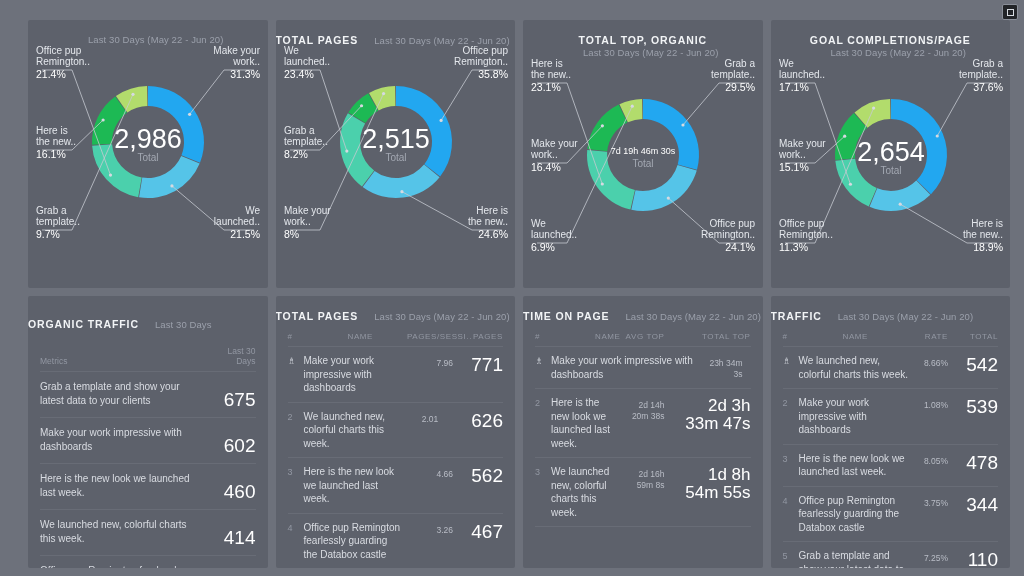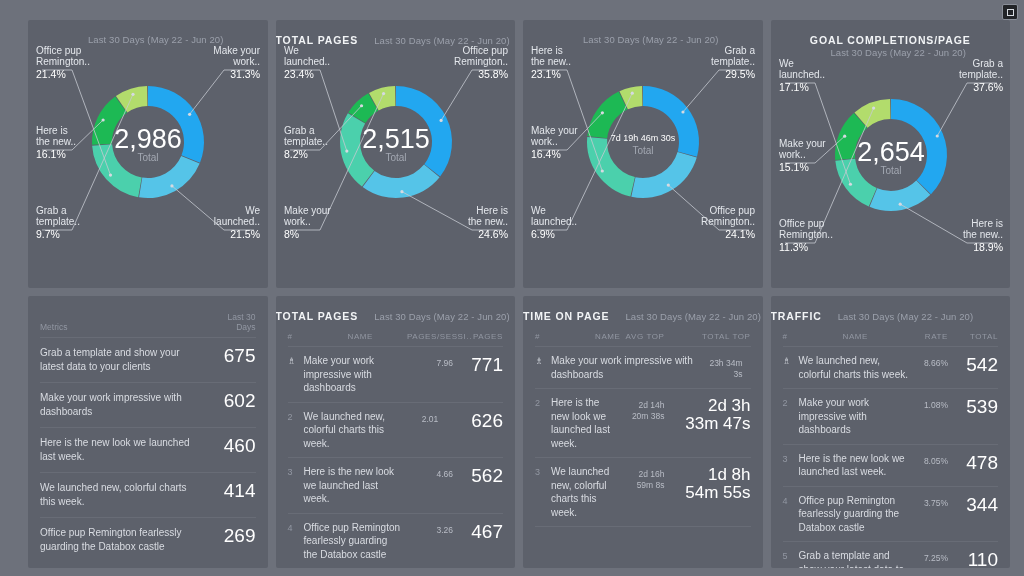--- a/index.html
+++ b/index.html
@@ -159,21 +159,21 @@
   .ot-head .h-period { flex: 0 0 46px; text-align: right; line-height: 1.2; }
   .ot-row {
     display: flex;
     align-items: flex-start;
     padding: 8px 0;
     border-bottom: 1px solid #686c76;
     min-height: 38px;
   }
   .ot-row:last-child { border-bottom: none; }
   .ot-name { flex: 1 1 auto; color: #d9dce2; font-size: 10px; line-height: 1.4; padding-right: 8px; }
-  .ot-val  { flex: 0 0 44px; color: #ffffff; font-size: 19px; text-align: right; line-height: 1; }
+  .ot-val  { flex: 0 0 44px; color: #ffffff; font-size: 19px; text-align: right; line-height: 1; margin-top: 10px; }
 
   .trophy { color: #cfd3da; font-size: 9px; }
 
   
   .fs-icon {
     position: absolute;
     right: 6px; top: 4px;
     width: 16px; height: 16px;
     border: 1px solid #8a8f99;
     border-radius: 2px;
@@ -276,20 +276,21 @@
             <text class="lbl-txt" x="8" y="179" text-anchor="start">work..</text>
             <text class="lbl-pct" x="8" y="192" text-anchor="start">8%</text>
             <text class="donut-center-val" x="120" y="102">2,515</text>
             <text class="donut-center-lbl" x="120" y="115">Total</text>
           </svg>
         </div>
     </div>
 
     <div class="panel">
       <div class="ph">
+        <div class="ph-title">TOTAL TOP, ORGANIC</div>
         <div class="ph-sub">Last 30 Days (May 22 - Jun 20)</div>
       </div>
       <div class="donut-wrap">
           <svg class="donut-svg" width="240" height="210" viewBox="0 0 240 210">
             <path d="M 120 40 A 56 56 0 0 1 174.01521543363668 110.77689079806088 L 154.72406706448072 105.49942979875343 A 36 36 0 0 0 120 60 Z" fill="#22A7F0"></path>
             <path d="M 173.7764463979088 111.62350193819684 A 56 56 0 0 1 108.29959013746493 150.76404303052044 L 112.47830794551317 131.20545623390598 A 36 36 0 0 0 154.57057268436995 106.04367981741225 Z" fill="#55C4E8"></path>
             <path d="M 107.44083738683464 150.57350487604833 A 56 56 0 0 1 64.2322487325096 90.90510858140006 L 84.14930275661331 92.72471265947146 A 36 36 0 0 0 111.92625260582227 131.08296742031678 Z" fill="#4BD0AC"></path>
             <path d="M 64.31915573776806 90.02977536058545 A 56 56 0 0 1 95.67986923977095 45.5566531660977 L 104.36563022556705 63.572134178205665 A 36 36 0 0 0 84.20517154570804 92.16199844609065 Z" fill="#1DB954"></path>
             <path d="M 96.47519920893886 45.18087222569745 A 56 56 0 0 1 119.12039023053804 40.006908581027005 L 119.43453657677445 60.00444123066022 A 36 36 0 0 0 104.87691377717498 63.33056071651979 Z" fill="#B2DC6C"></path>
             <path class="lead" d="M 159.98423292435453 65.97898873370579 L 196 24 L 226 24"></path>
@@ -360,20 +361,24 @@
             <text class="lbl-txt" x="8" y="168" text-anchor="start">Office pup</text>
             <text class="lbl-txt" x="8" y="179" text-anchor="start">Remington..</text>
             <text class="lbl-pct" x="8" y="192" text-anchor="start">11.3%</text>
             <text class="donut-center-val" x="120" y="102">2,654</text>
             <text class="donut-center-lbl" x="120" y="115">Total</text>
           </svg>
         </div>
     </div>
 
     <div class="panel">
+      <div class="ph-inline" style="padding-top:22px;">
+        <div class="ph-title">ORGANIC TRAFFIC</div>
+        <div class="ph-sub">Last 30 Days</div>
+      </div>
       <div class="tbl" style="padding-top:16px;">
         <div class="ot-head">
           <div class="h-metrics">Metrics</div>
           <div class="h-period">
             <div>Last 30</div>
             <div>Days</div>
           </div>
         </div>
         <div>
             <div class="ot-row">

